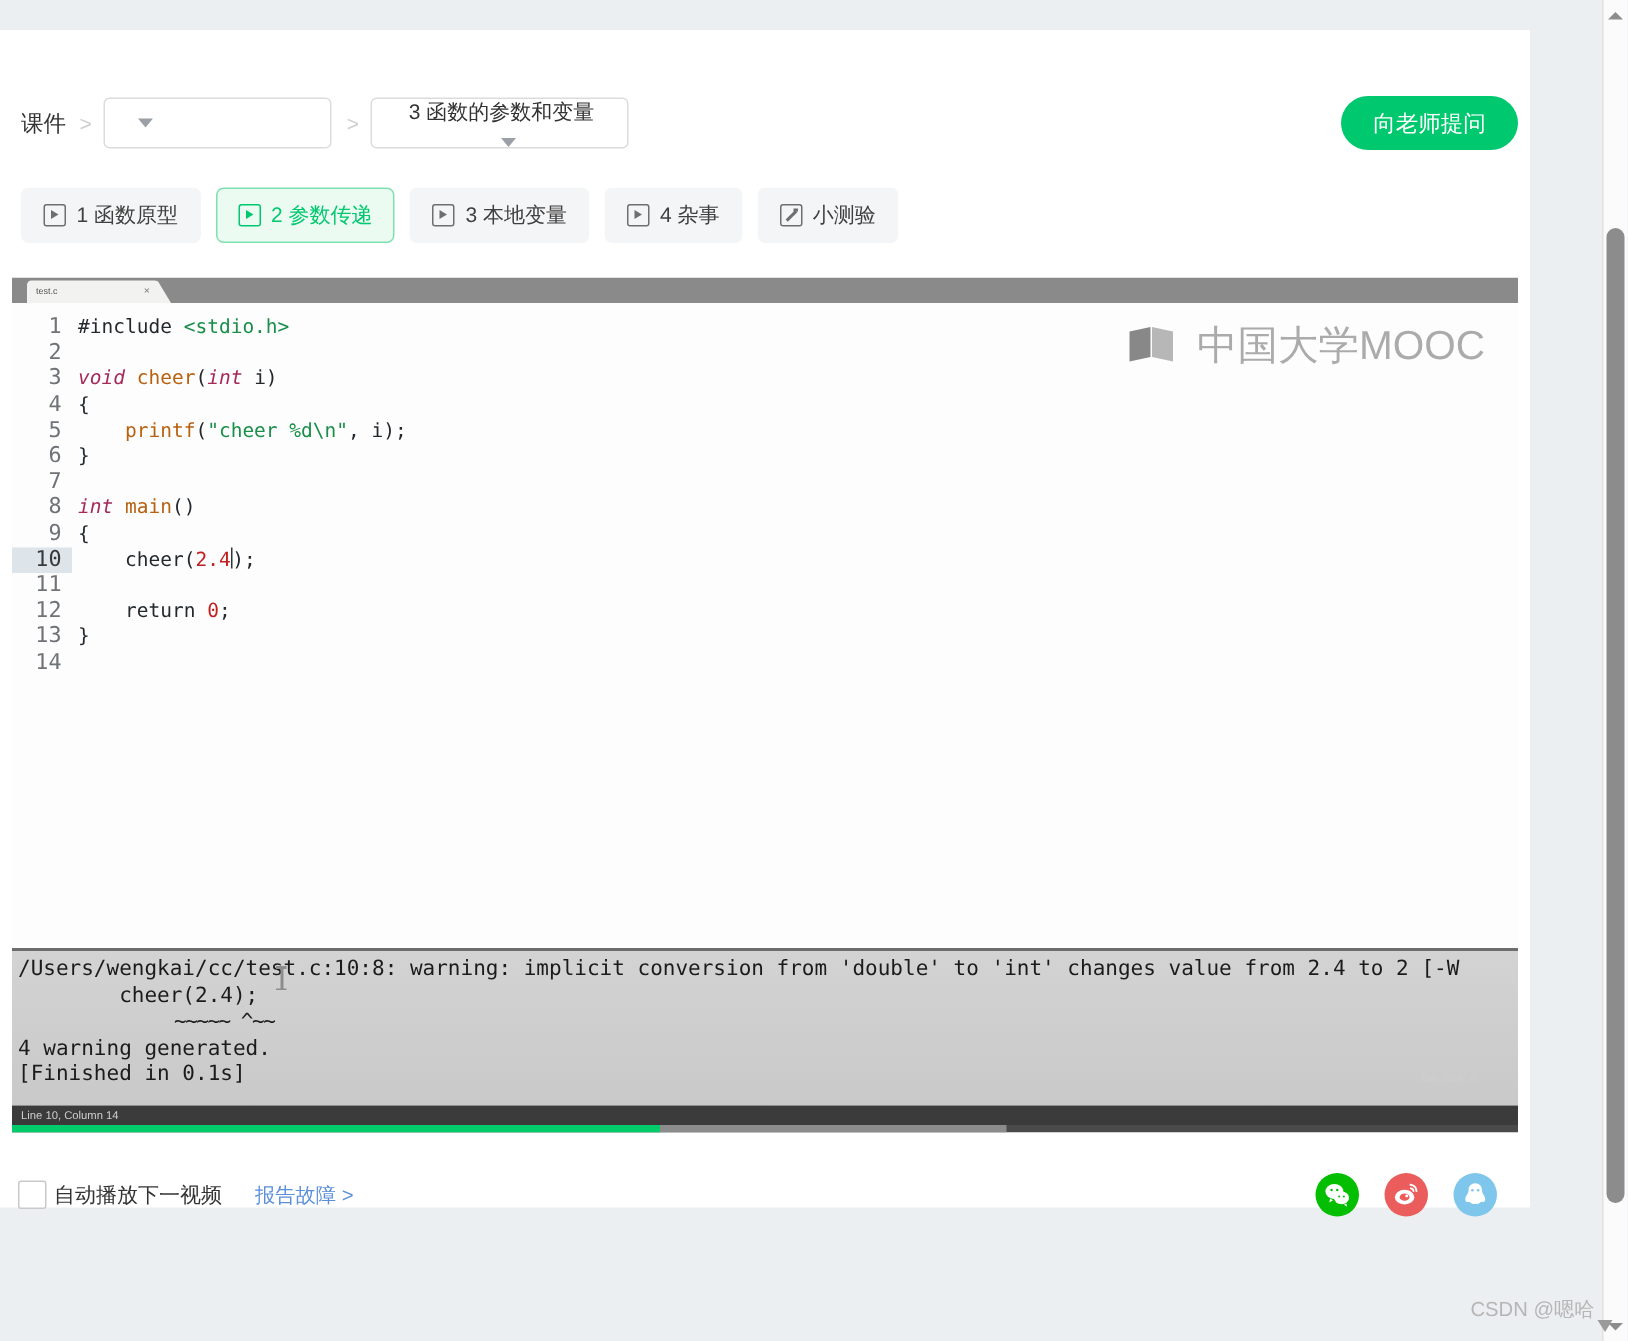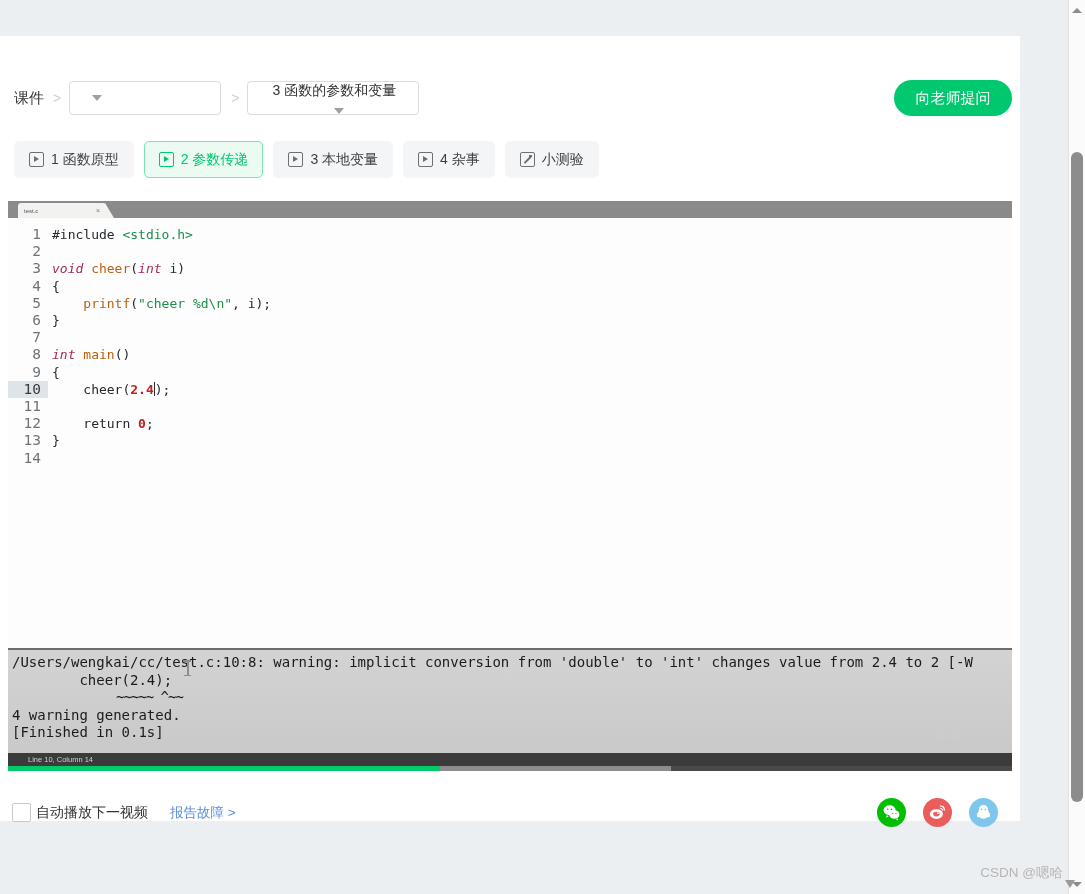--- a/index.html
+++ b/index.html
@@ -11,21 +11,21 @@
   body {
     width: 1085px;
     height: 894px;
     overflow: hidden;
     position: relative;
   }
 
   
   .page {
     position: absolute;
-    left: 0; top: 16px;
+    left: 0; top: 0;
     width: 1069px;
     height: 670px;
     background: #eceff1;
   }
   .card {
     position: absolute;
     left: 0; top: 20px;
     width: 1020px;
     height: 785px;
     background: #ffffff;
@@ -223,21 +223,21 @@
     left: 44px; top: 8px;
     color: #24292e;
     white-space: pre;
     font-family: "DejaVu Sans Mono", monospace;
     font-size: 13px;
     line-height: 17.2px;
   }
   .k-type   { color: #a52a5a; font-style: italic; }
   .k-fn     { color: #b8610f; }
   .k-str    { color: #1a8f4a; }
-  .k-num    { color: #c02020; font-weight: bold; }
+  .k-num    { color: #c02020; font-weight: normal; }
   .k-inc    { color: #24292e; }
   .k-hdr    { color: #1a8f4a; }
   .caretbar {
     display: inline-block;
     width: 1px;
     height: 14px;
     background: #333;
     vertical-align: -2px;
   }
   .ibeam {
@@ -309,21 +309,21 @@
     left: 0; top: 552px;
     width: 100%;
     height: 13px;
     background: #3b3b3b;
     color: #cfcfcf;
     font-size: 7.5px;
     font-family: "Liberation Sans", sans-serif;
     display: flex;
     align-items: center;
     box-sizing: border-box;
-    padding: 0 20px;
+    padding: 0 6px;
   }
   .sb-right {
     margin-left: auto;
     display: flex;
     gap: 42px;
     padding-right: 22px;
     flex-direction: column;
   }
   .progress {
     position: absolute;
@@ -520,20 +520,29 @@
           <div class="cur">10</div>
           <div>11</div>
           <div>12</div>
           <div>13</div>
           <div>14</div>
         </div>
 
         <div class="code"><div><span class="k-inc">#include </span><span class="k-hdr">&lt;stdio.h&gt;</span></div><div>&nbsp;</div><div><span class="k-type">void</span><span class="k-fn"> cheer</span><span>(</span><span class="k-type">int</span><span> i)</span></div><div><span>{</span></div><div><span class="k-fn">    printf</span><span>(</span><span class="k-str">"cheer %d\n"</span><span>, i);</span></div><div><span>}</span></div><div>&nbsp;</div><div><span class="k-type">int</span><span class="k-fn"> main</span><span>()</span></div><div><span>{</span></div><div><span>    cheer</span><span>(</span><span class="k-num">2.4</span><span class="caretbar"></span><span>);</span></div><div>&nbsp;</div><div><span>    return </span><span class="k-num">0</span><span>;</span></div><div><span>}</span></div><div>&nbsp;</div></div>
       </div>
 
+      <div class="mooc">
+        <div class="mooc-mark">
+          <svg width="40" height="26" viewBox="0 0 40 26">
+            <path d="M2 4 L16 1 L16 21 L2 24 Z" fill="#5c5c5c"></path>
+            <path d="M17 1 L31 4 L31 24 L17 21 Z" fill="#9d9d9d"></path>
+          </svg>
+        </div>
+        <span class="mooc-txt">中国大学MOOC</span>
+      </div>
 
       <div class="ibeam">
           <i></i>
         </div>
 
       <div class="console"><span>/Users/wengkai/cc/test.c:10:8: warning: implicit conversion from 'double' to 'int' changes value from 2.4 to 2 [-W</span>
 <span>        cheer(2.4);</span>
 <span class="squiggle">              ~~~~~ ^~~</span>
 <span>4 warning generated.</span>
 <span>[Finished in 0.1s]</span></div>

